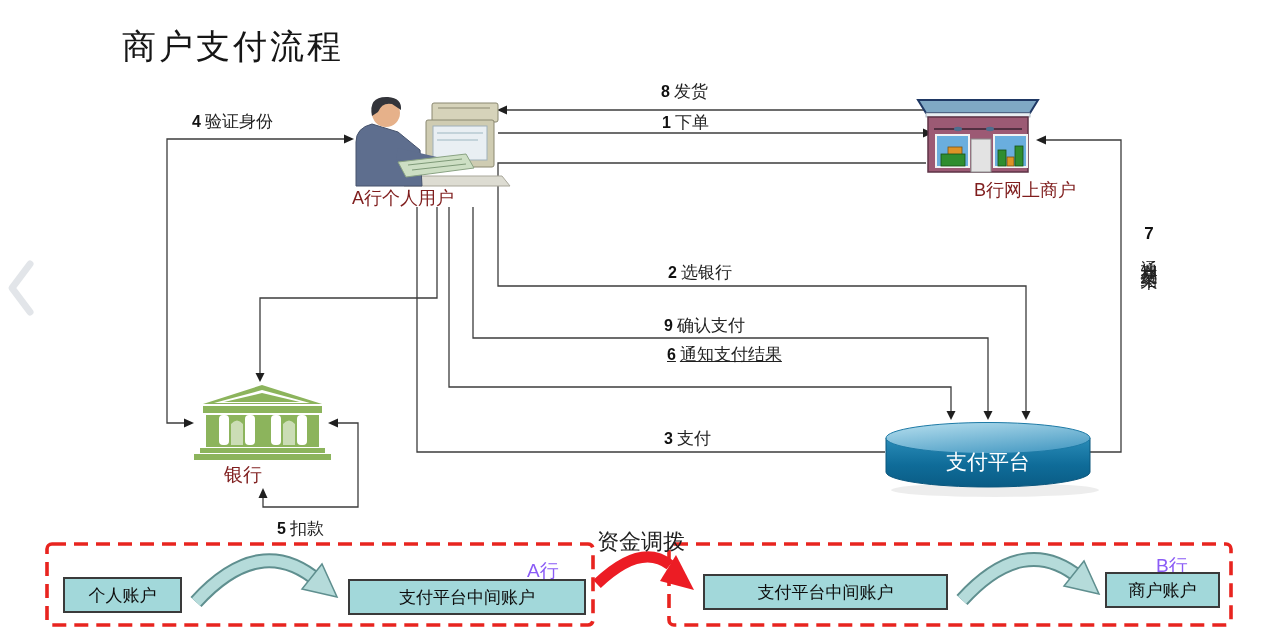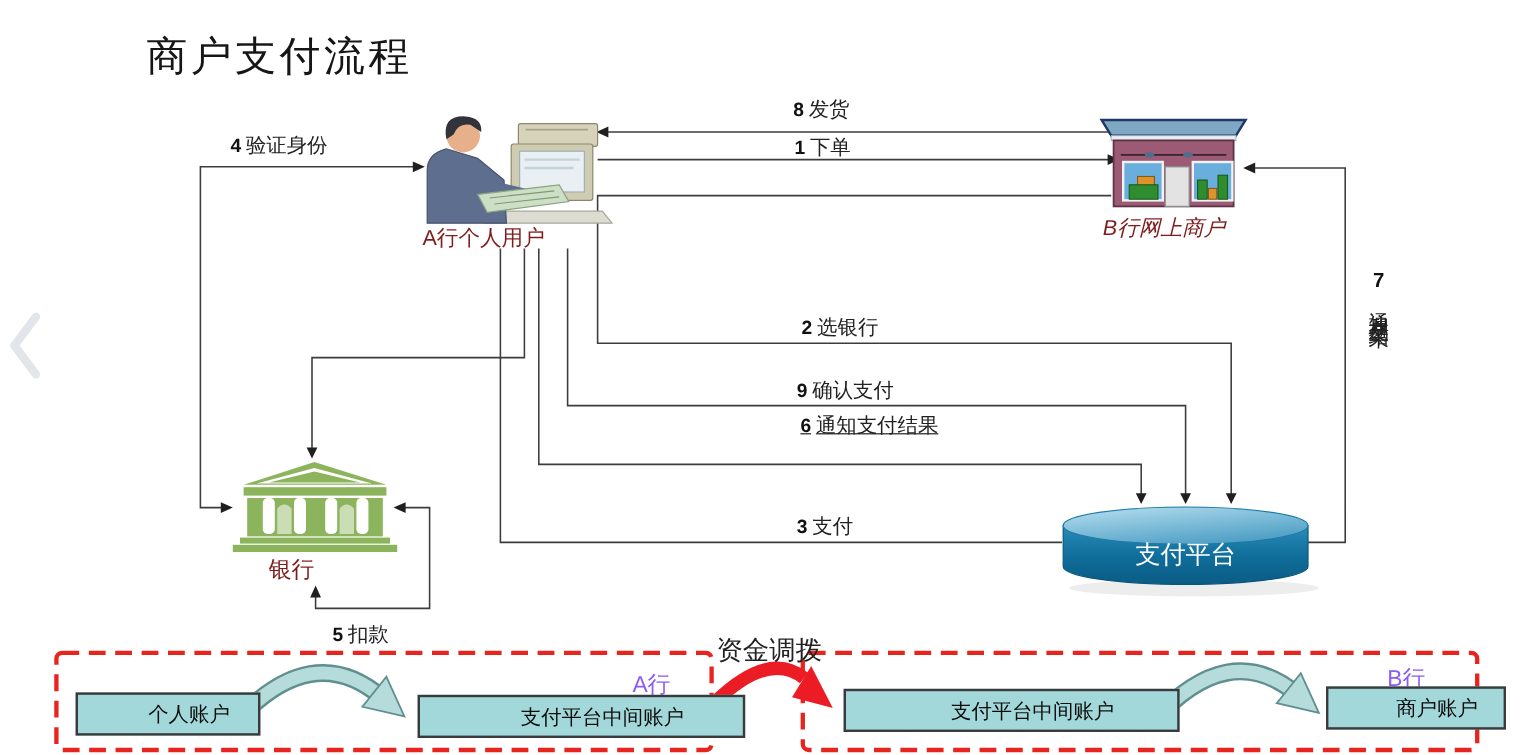--- a/index.html
+++ b/index.html
@@ -10,21 +10,21 @@
   svg.layer{position:absolute;left:0;top:0;}
   .flow-label{position:absolute;white-space:nowrap;font-family:"Liberation Serif","DejaVu Serif",serif;
               font-size:17px;color:#222;}
   .flow-label b{font-family:"Liberation Sans","DejaVu Sans",sans-serif;font-size:16px;color:#111;margin-right:4px;}
   .vert-label{position:absolute;width:26px;text-align:center;}
   .vert-label b{display:block;font-family:"Liberation Sans",sans-serif;font-size:17px;color:#111;}
   .vert-label .vtext{writing-mode:vertical-rl;text-orientation:upright;font-family:"Liberation Serif","DejaVu Serif",serif;
               font-size:17px;letter-spacing:3px;color:#222;margin-top:2px;}
   .node-label{position:absolute;text-align:left;font-size:18px;color:#7f1d1d;white-space:nowrap;}
   .acct-box{position:absolute;background:#a2d8da;border:2px solid #3a3a3a;display:flex;align-items:center;
-            justify-content:center;font-size:17px;color:#0d0d0d;white-space:nowrap;padding-left:35px;}
+            justify-content:center;font-size:17px;color:#0d0d0d;white-space:nowrap;}
   .zone-tag{position:absolute;font-size:19px;color:#8b5cf6;white-space:nowrap;}
   .transfer-label{position:absolute;font-family:"Liberation Serif","DejaVu Serif",serif;font-size:22px;color:#222;white-space:nowrap;}
 </style>
 </head>
 <body>
 
 <div id="stage">
 
   <div id="title" class="abs">商户支付流程</div>
 
@@ -177,21 +177,21 @@
   <div class="flow-label" style="left:667px;top:343px;text-decoration:underline;">
     <b>6</b><span>通知支付结果</span></div>
   <div class="flow-label" style="left:664px;top:427px;">
     <b>3</b><span>支付</span></div>
   <div class="flow-label" style="left:277px;top:517px;">
     <b>5</b><span>扣款</span></div>
   <div class="vert-label" style="left:1136px;top:224px;">
     <b>7</b><span class="vtext">通知交易结果</span></div>
 
   <div class="node-label" style="left:352px;top:186px;width:120px;">A行个人用户</div>
-  <div class="node-label" style="left:919px;top:178px;width:120px;font-style:italic;">B行网上商户</div>
+  <div class="node-label" style="left:974px;top:178px;width:120px;">B行网上商户</div>
   <div class="node-label" style="left:224px;top:462px;width:80px;font-size:19px;">银行</div>
 
   <div class="transfer-label" style="left:597px;top:527px;">资金调拨</div>
 
   <div class="zone-tag" style="left:527px;top:558px;">A行</div>
   <div class="zone-tag" style="left:1156px;top:553px;">B行</div>
 
   <div class="acct-box" style="left:63px;top:577px;width:115px;height:32px;">个人账户</div>
   <div class="acct-box" style="left:348px;top:579px;width:234px;height:32px;">支付平台中间账户</div>
   <div class="acct-box" style="left:703px;top:574px;width:241px;height:32px;">支付平台中间账户</div>

